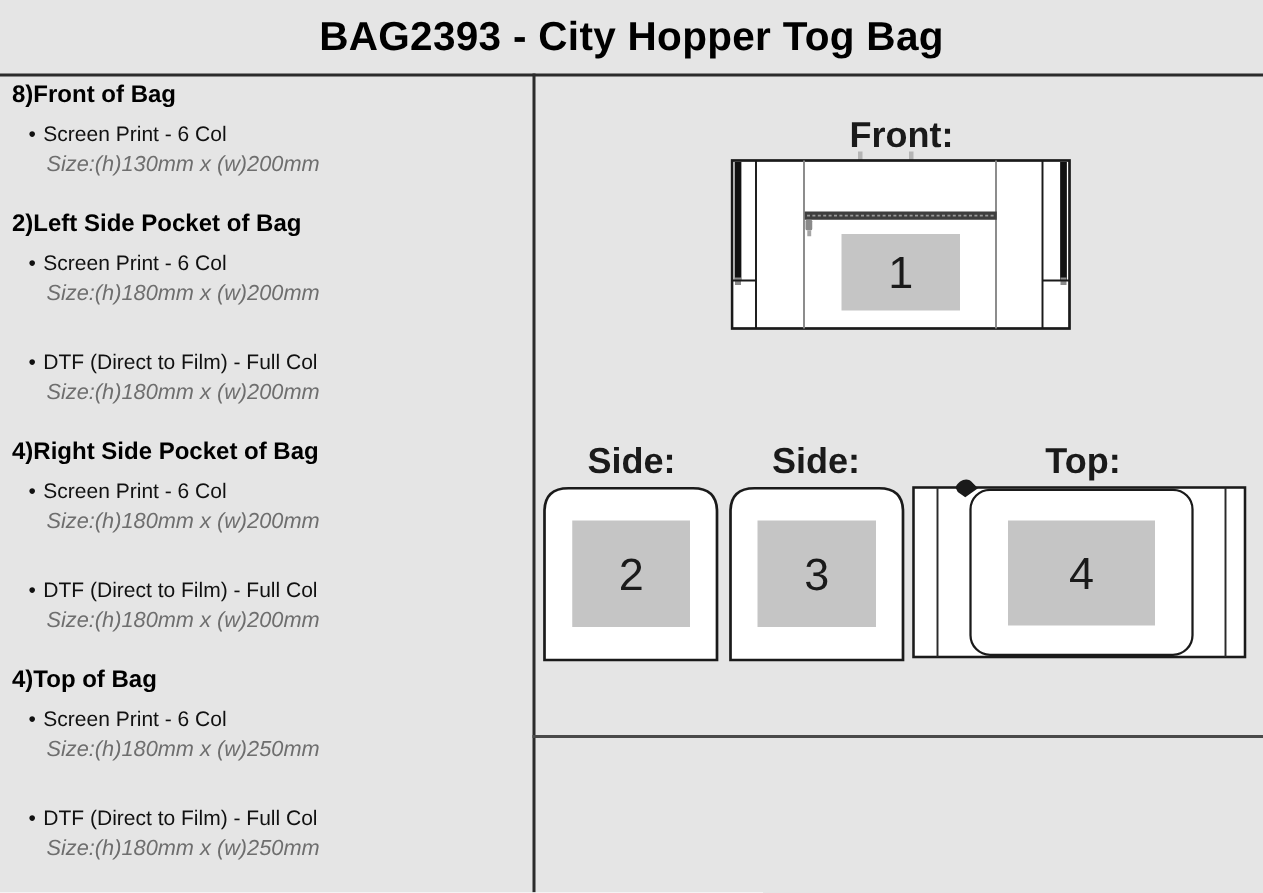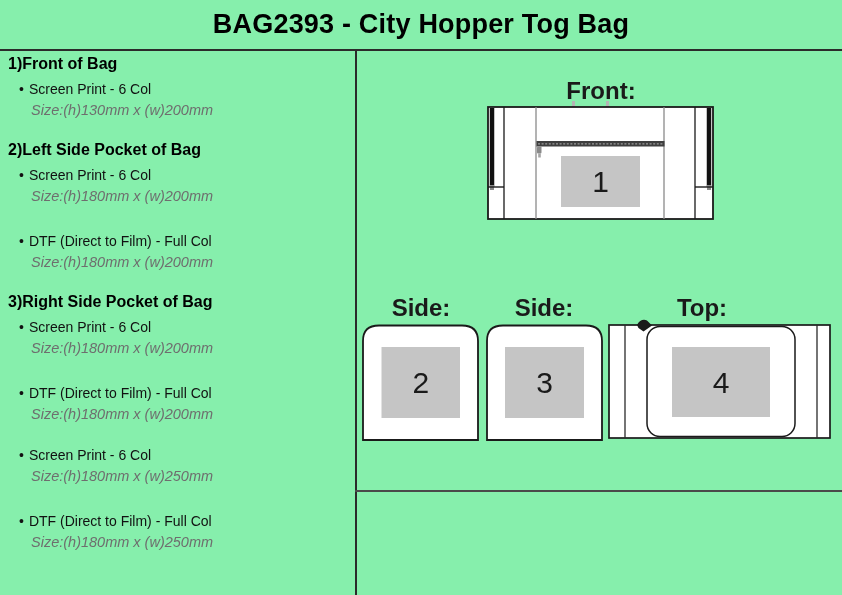--- a/index.html
+++ b/index.html
@@ -1,19 +1,19 @@
 <!DOCTYPE html>
 <html><head>
 <meta charset="utf-8">
 <style>
   html,body{margin:0;padding:0;background:#ffffff;}
   .page{
     position:relative;
     width:842px;height:595px;
-    background:#86efac;
+    background:#e5e5e5;
     font-family:"Liberation Sans", sans-serif;
     overflow:hidden;
     color:#000;
   }
   
   .title{
     position:absolute;top:9px;left:0;width:842px;
     text-align:center;
     font-size:27px;font-weight:bold;color:#000;
     letter-spacing:0.2px;
@@ -54,21 +54,21 @@
     font-style:italic;
   }
   
   .diag-label{
     position:absolute;width:120px;text-align:center;
     font-size:24px;font-weight:bold;line-height:21px;color:#1a1a1a;
   }
   .label-front{left:541px;top:80px;}
   .label-side1{left:361px;top:297px;}
   .label-side2{left:484px;top:297px;}
-  .label-top{left:642px;top:297px;}
+  .label-top{left:662px;top:297px;}
   .diag{position:absolute;}
   .svg-front{left:487px;top:100px;}
   .svg-side1{left:362px;top:324px;}
   .svg-side2{left:486px;top:324px;}
   .svg-top{left:608px;top:317px;}
   .num{
     font-family:"Liberation Sans", sans-serif;
     font-size:30px;fill:#1a1a1a;
   }
 </style>
@@ -78,21 +78,21 @@
 <div class="page">
 
   <div class="title">BAG2393 - City Hopper Tog Bag</div>
   <div class="title-rule"></div>
   <div class="v-divider"></div>
   <div class="h-divider"></div>
 
   <div class="left-col">
 
     <section class="spec">
-      <h2>1)Front of Bag</h2>
+      <h2>8)Front of Bag</h2>
       <div class="opt">
         <div class="method">
             <span class="bullet">•</span>
             <span>Screen Print - 6 Col</span>
           </div>
         <div class="size">Size:(h)130mm x (w)200mm</div>
       </div>
     </section>
 
     <section class="spec">
@@ -107,38 +107,39 @@
       <div class="opt">
         <div class="method">
             <span class="bullet">•</span>
             <span>DTF (Direct to Film) - Full Col</span>
           </div>
         <div class="size">Size:(h)180mm x (w)200mm</div>
       </div>
     </section>
 
     <section class="spec">
-      <h2>3)Right Side Pocket of Bag</h2>
+      <h2>4)Right Side Pocket of Bag</h2>
       <div class="opt">
         <div class="method">
             <span class="bullet">•</span>
             <span>Screen Print - 6 Col</span>
           </div>
         <div class="size">Size:(h)180mm x (w)200mm</div>
       </div>
       <div class="opt">
         <div class="method">
             <span class="bullet">•</span>
             <span>DTF (Direct to Film) - Full Col</span>
           </div>
         <div class="size">Size:(h)180mm x (w)200mm</div>
       </div>
     </section>
 
     <section class="spec">
+      <h2>4)Top of Bag</h2>
       <div class="opt">
         <div class="method">
             <span class="bullet">•</span>
             <span>Screen Print - 6 Col</span>
           </div>
         <div class="size">Size:(h)180mm x (w)250mm</div>
       </div>
       <div class="opt">
         <div class="method">
             <span class="bullet">•</span>

